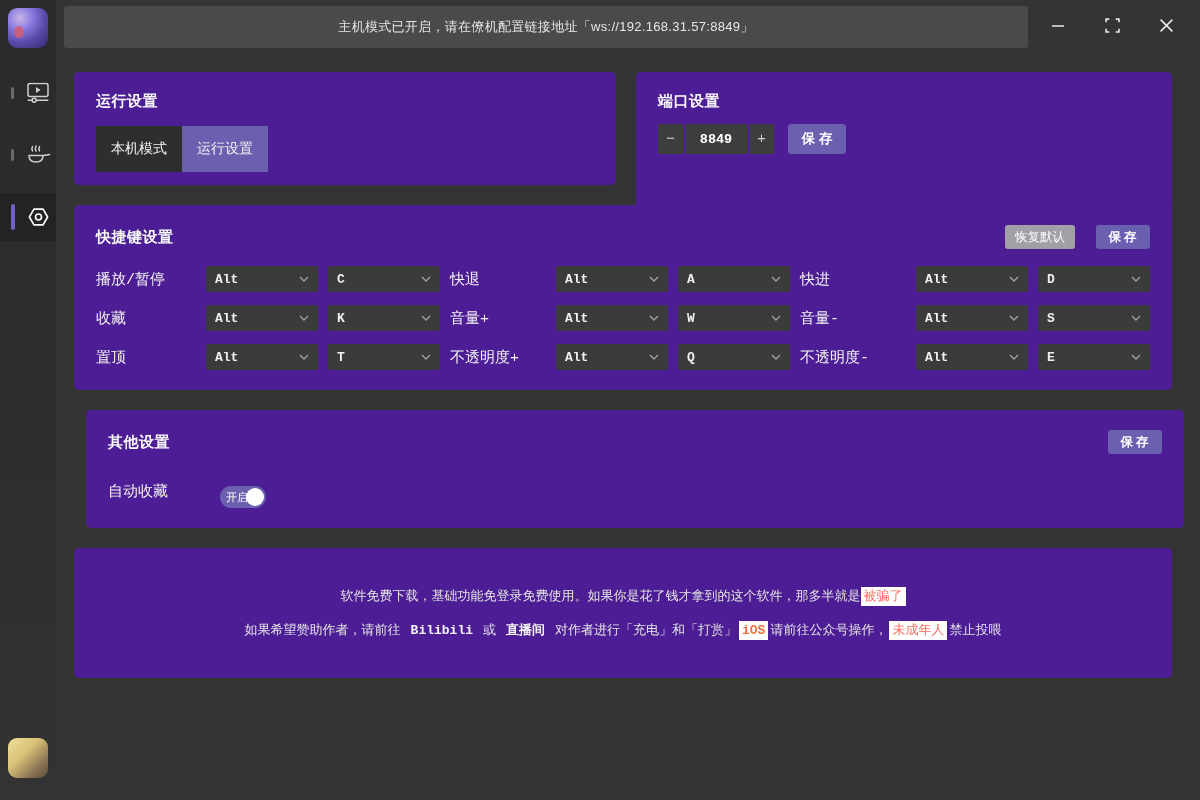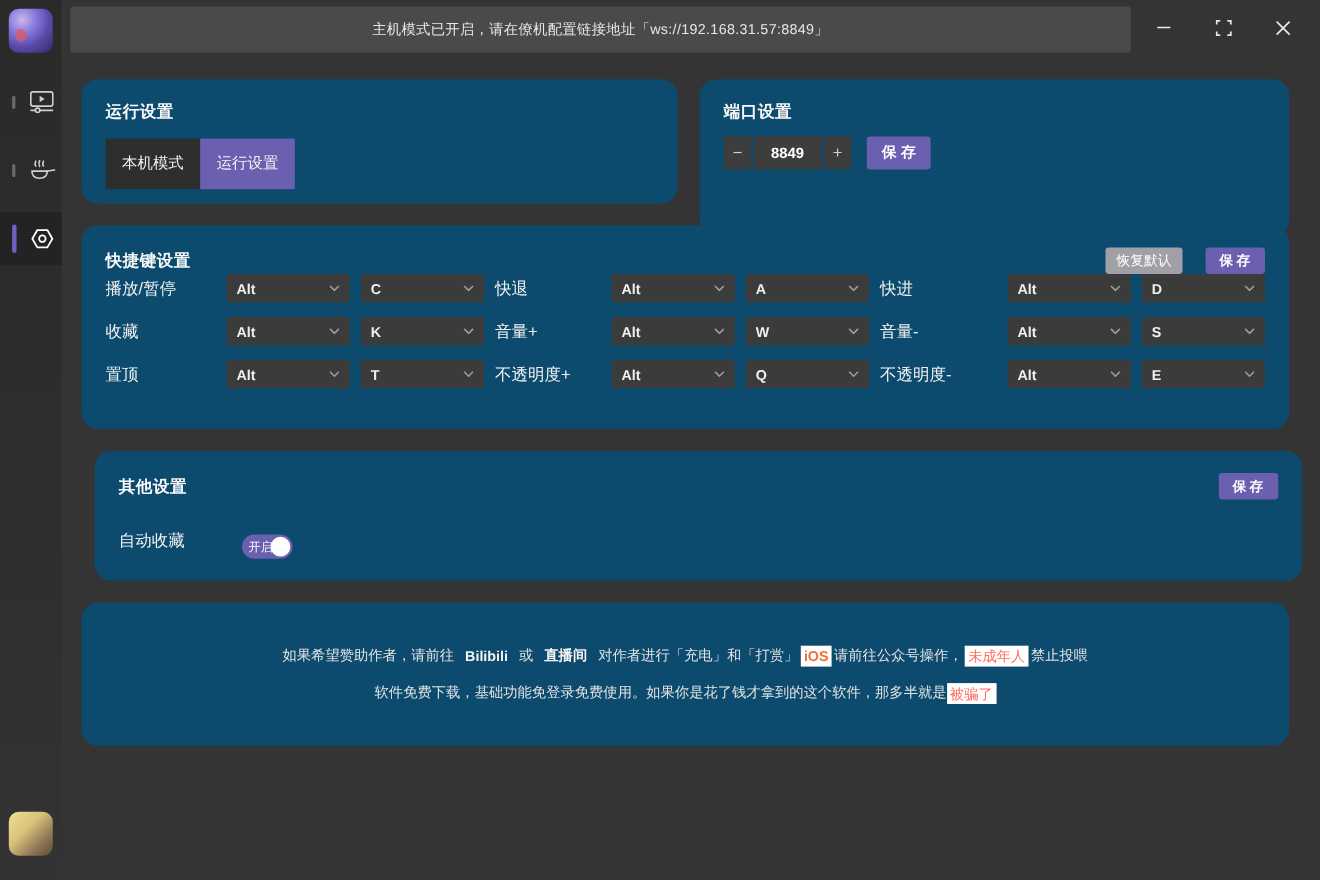--- a/index.html
+++ b/index.html
@@ -37,21 +37,21 @@
     position:absolute; left:8px; top:6px; width:964px; height:42px;
     background:#4a4a4a; border-radius:3px;
     display:flex; align-items:center; justify-content:center;
     font-size:13px; color:#e6e6e6; letter-spacing:.3px;
   }
   .win-controls { position:absolute; right:0; top:0; height:55px; width:170px;
     display:flex; align-items:center; justify-content:flex-end; gap:26px; padding-right:20px; }
   .win-btn { width:28px; height:28px; display:flex; align-items:center; justify-content:center;
     cursor:pointer; }
   
-  .panel { position:absolute; background:#0c4a6e; border-radius:15px; padding:20px 22px; }
+  .panel { position:absolute; background:#4c1d95; border-radius:5px; padding:20px 22px;font-family:Liberation Mono, monospace; }
   .panel-title { font-size:15px; font-weight:bold; color:#fafafa; letter-spacing:.5px; }
   #panel-run   { left:74px;  top:72px;  width:542px;  height:113px; }
   #panel-port  { left:636px; top:72px;  width:536px;  height:143px; }
   #panel-hotkeys { left:74px; top:205px; width:1098px; height:185px; }
   #panel-other { left:86px;  top:410px; width:1098px; height:118px; }
   #panel-about { left:74px;  top:548px; width:1098px; height:130px;
       display:flex; flex-direction:column; align-items:center; justify-content:center; gap:15px; }
   
   .segmented { display:flex; margin-top:15px; }
   .seg-btn { height:46px; padding:0 15px; font-size:14px; color:#f2f2f2;
@@ -69,21 +69,21 @@
       font-family:inherit; }
   .btn-primary { background:#6b5fb0; }
   .btn-gray { background:#a0a0a6; }
   .save-lg { width:58px; height:30px; font-size:13.5px; letter-spacing:4px; margin-left:14px;
       font-weight:bold; padding-left:4px; }
   
   .panel-head { display:flex; align-items:center; }
   .panel-head .spacer { flex:1; }
   .btn-sm { height:24px; font-size:12.5px; padding:12px 10px; }
   .btn-save-sm { letter-spacing:3px; padding-left:12px; width:54px; font-weight:bold; }
-  .hotkey-grid { display:grid; 
+  .hotkey-grid { display:grid; margin-top:17px;
       grid-template-columns:100px 112px 112px 96px 112px 112px 106px 112px 112px;
       column-gap:10px; row-gap:13px; }
   .hk-label { font-size:15px; color:#f2f2f2; display:flex; align-items:center; height:26px; }
   .select { height:26px; background:#3b3b3b; border-radius:2px; cursor:pointer;
       display:flex; align-items:center; justify-content:space-between; padding:0 9px;
       font-size:13px; font-weight:bold; color:#f0f0f0; }
   .chev { display:flex; opacity:.75; }
   
   .other-row { display:flex; align-items:center; margin-top:20px; }
   .other-label { font-size:15px; color:#f2f2f2; }
@@ -377,27 +377,27 @@
     <span class="other-label">自动收藏</span>
     <div class="toggle">
       <span class="toggle-text">开启</span>
       <span class="toggle-knob"></span>
     </div>
   </div>
 </section>
 
 <section class="panel" id="panel-about">
   <div class="about-line">
+    <span>软件免费下载，基础功能免登录免费使用。如果你是花了钱才拿到的这个软件，那多半就是</span>
+    <span class="chip chip-red">被骗了</span>
+  </div>
+  <div class="about-line">
     <span>如果希望赞助作者，请前往</span>
     <span class="link">Bilibili</span>
     <span>或</span>
     <span class="link">直播间</span>
     <span>对作者进行「充电」和「打赏」</span>
     <span class="chip chip-orange gap-sm">iOS</span>
     <span>请前往公众号操作，</span>
     <span class="chip chip-red gap-sm">未成年人</span>
     <span>禁止投喂</span>
   </div>
-  <div class="about-line">
-    <span>软件免费下载，基础功能免登录免费使用。如果你是花了钱才拿到的这个软件，那多半就是</span>
-    <span class="chip chip-red">被骗了</span>
-  </div>
 </section>
 
 </body></html>

